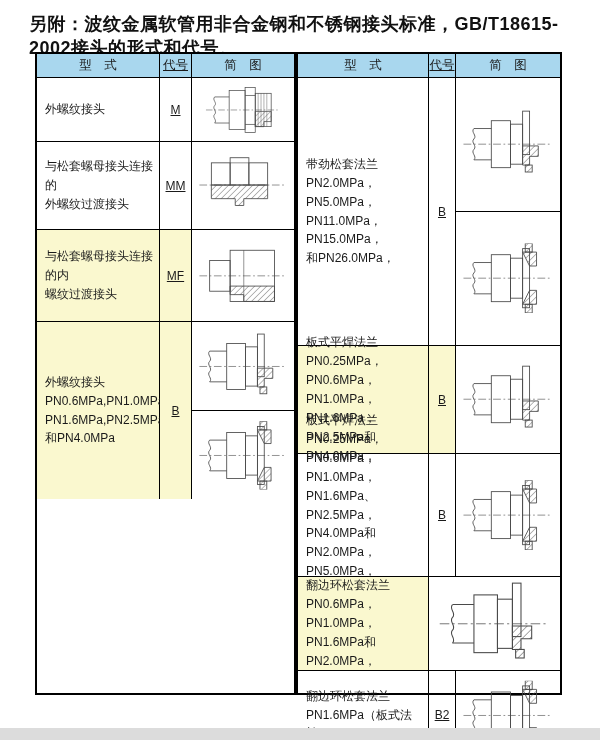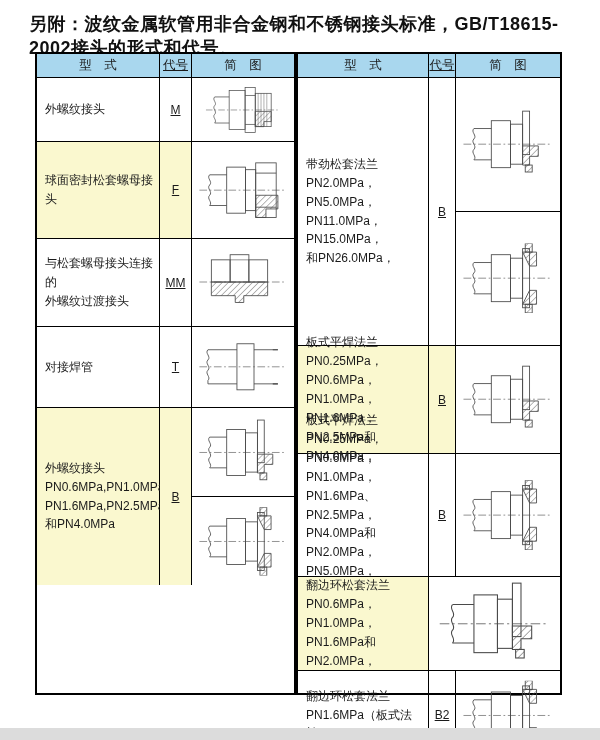--- a/index.html
+++ b/index.html
@@ -140,50 +140,40 @@
     <div class="cell type">外螺纹接头</div>
     <div class="cell code">M</div>
     <div class="cell dia">
         <div class="dwg-box">
           <svg class="dwg" viewBox="0 0 110 80" preserveAspectRatio="xMidYMid meet">
             <use href="#sym-male-thread"></use>
           </svg>
         </div>
       </div>
   </div>
-  <div class="row hl" style="height:97px">
-    <div class="cell type">球面密封松套螺母接头</div>
-    <div class="cell code">F</div>
-    <div class="cell dia">
-        <div class="dwg-box">
-          <svg class="dwg" viewBox="0 0 110 80" preserveAspectRatio="xMidYMid meet">
-            <use href="#sym-loose-nut"></use>
-          </svg>
-        </div>
-      </div>
-  </div>
   <div class="row" style="height:88px">
     <div class="cell type">与松套螺母接头连接的
 外螺纹过渡接头</div>
     <div class="cell code">MM</div>
     <div class="cell dia">
         <div class="dwg-box">
           <svg class="dwg" viewBox="0 0 110 80" preserveAspectRatio="xMidYMid meet">
             <use href="#sym-double-male-nipple"></use>
           </svg>
         </div>
       </div>
   </div>
-  <div class="row" style="height:81px">
-    <div class="cell type">对接焊管</div>
-    <div class="cell code">T</div>
-    <div class="cell dia">
-        <div class="dwg-box">
-          <svg class="dwg" viewBox="0 0 110 80" preserveAspectRatio="xMidYMid meet">
-            <use href="#sym-butt-weld-pipe"></use>
+  <div class="row hl" style="height:92px">
+    <div class="cell type">与松套螺母接头连接的内
+螺纹过渡接头</div>
+    <div class="cell code">MF</div>
+    <div class="cell dia">
+        <div class="dwg-box">
+          <svg class="dwg" viewBox="0 0 110 80" preserveAspectRatio="xMidYMid meet">
+            <use href="#sym-female-socket"></use>
           </svg>
         </div>
       </div>
   </div>
   <div class="row hl" style="height:177px">
     <div class="cell type">外螺纹接头
 PN0.6MPa,PN1.0MPa,
 PN1.6MPa,PN2.5MPa,
 和PN4.0MPa</div>
     <div class="cell code">B</div>

